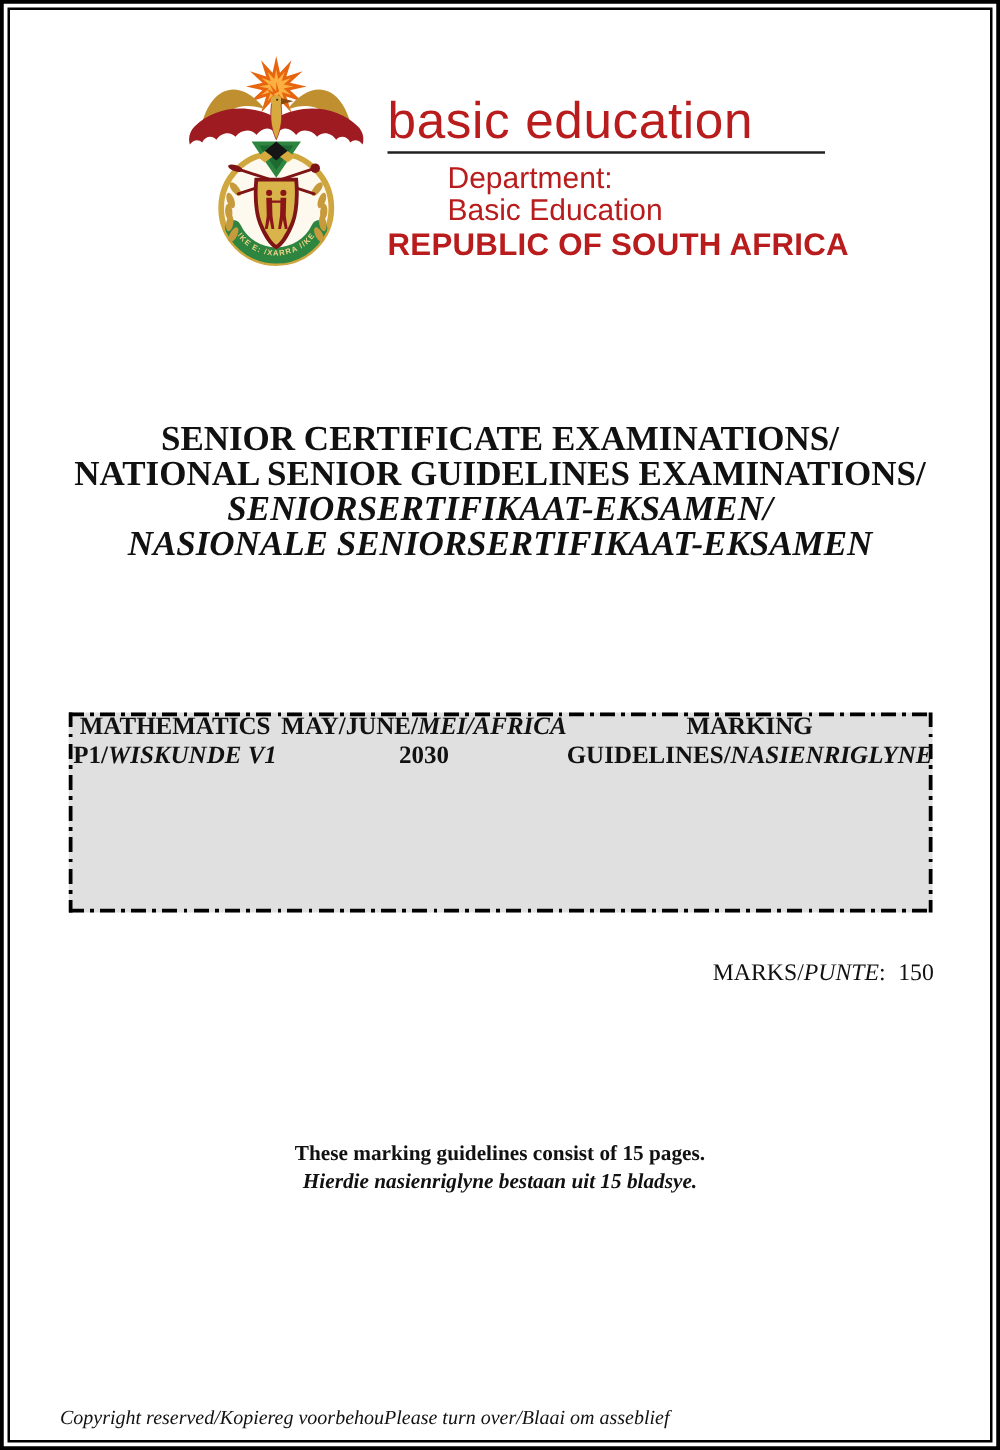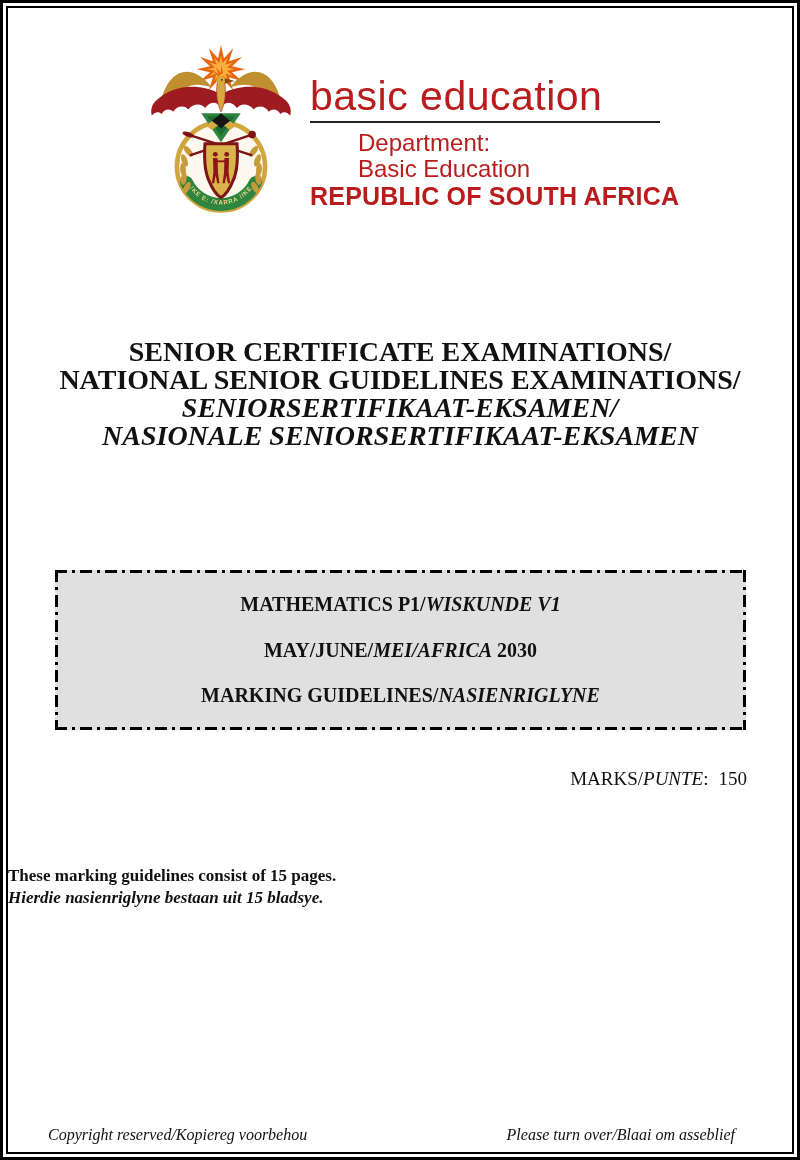--- a/index.html
+++ b/index.html
@@ -43,41 +43,41 @@
     position:absolute; left:47px; top:562px; width:691px; height:160px;
     background-color:#e0e0e0;
     background-image:
       repeating-linear-gradient(90deg,#000 0 12px,transparent 12px 17px,#000 17px 20px,transparent 20px 25px),
       repeating-linear-gradient(90deg,#000 0 12px,transparent 12px 17px,#000 17px 20px,transparent 20px 25px),
       repeating-linear-gradient(180deg,#000 0 12px,transparent 12px 17px,#000 17px 20px,transparent 20px 25px),
       repeating-linear-gradient(180deg,#000 0 12px,transparent 12px 17px,#000 17px 20px,transparent 20px 25px);
     background-repeat:no-repeat;
     background-position:left top, left bottom, left top, right top;
     background-size:100% 3px, 100% 3px, 3px 100%, 3px 100%;
-    display:flex; flex-direction:column; justify-content:space-evenly;
+    display:flex; flex-direction:row; justify-content:space-evenly;
     text-align:center; font-weight:700; font-size:20px;
   }
   .exam-box .it { font-style:italic; }
   
   .marks-line {
     position:absolute; top:760px; right:45px;
     font-weight:400; font-size:19px;
   }
   .marks-line .it { font-style:italic; }
   .marks-value { margin-left:10px; }
   
   .pages-note {
-    position:absolute; top:857px; left:0; width:100%;
-    text-align:left; font-weight:700; font-size:17px; line-height:22px;
+    position:absolute; top:904px; left:0; width:100%;
+    text-align:center; font-weight:700; font-size:17px; line-height:22px;
   }
   .pages-note .it { font-style:italic; }
   
   .footer {
     position:absolute; top:1118px; left:40px; right:57px;
-    display:flex; justify-content:space-between;
+    display:flex; justify-content:flex-start;
     font-style:italic; font-size:16px;
   }
 </style>
 </head>
 <body>
 
 <div class="page">
   <div class="page-inner">
 
     <div class="logo">

